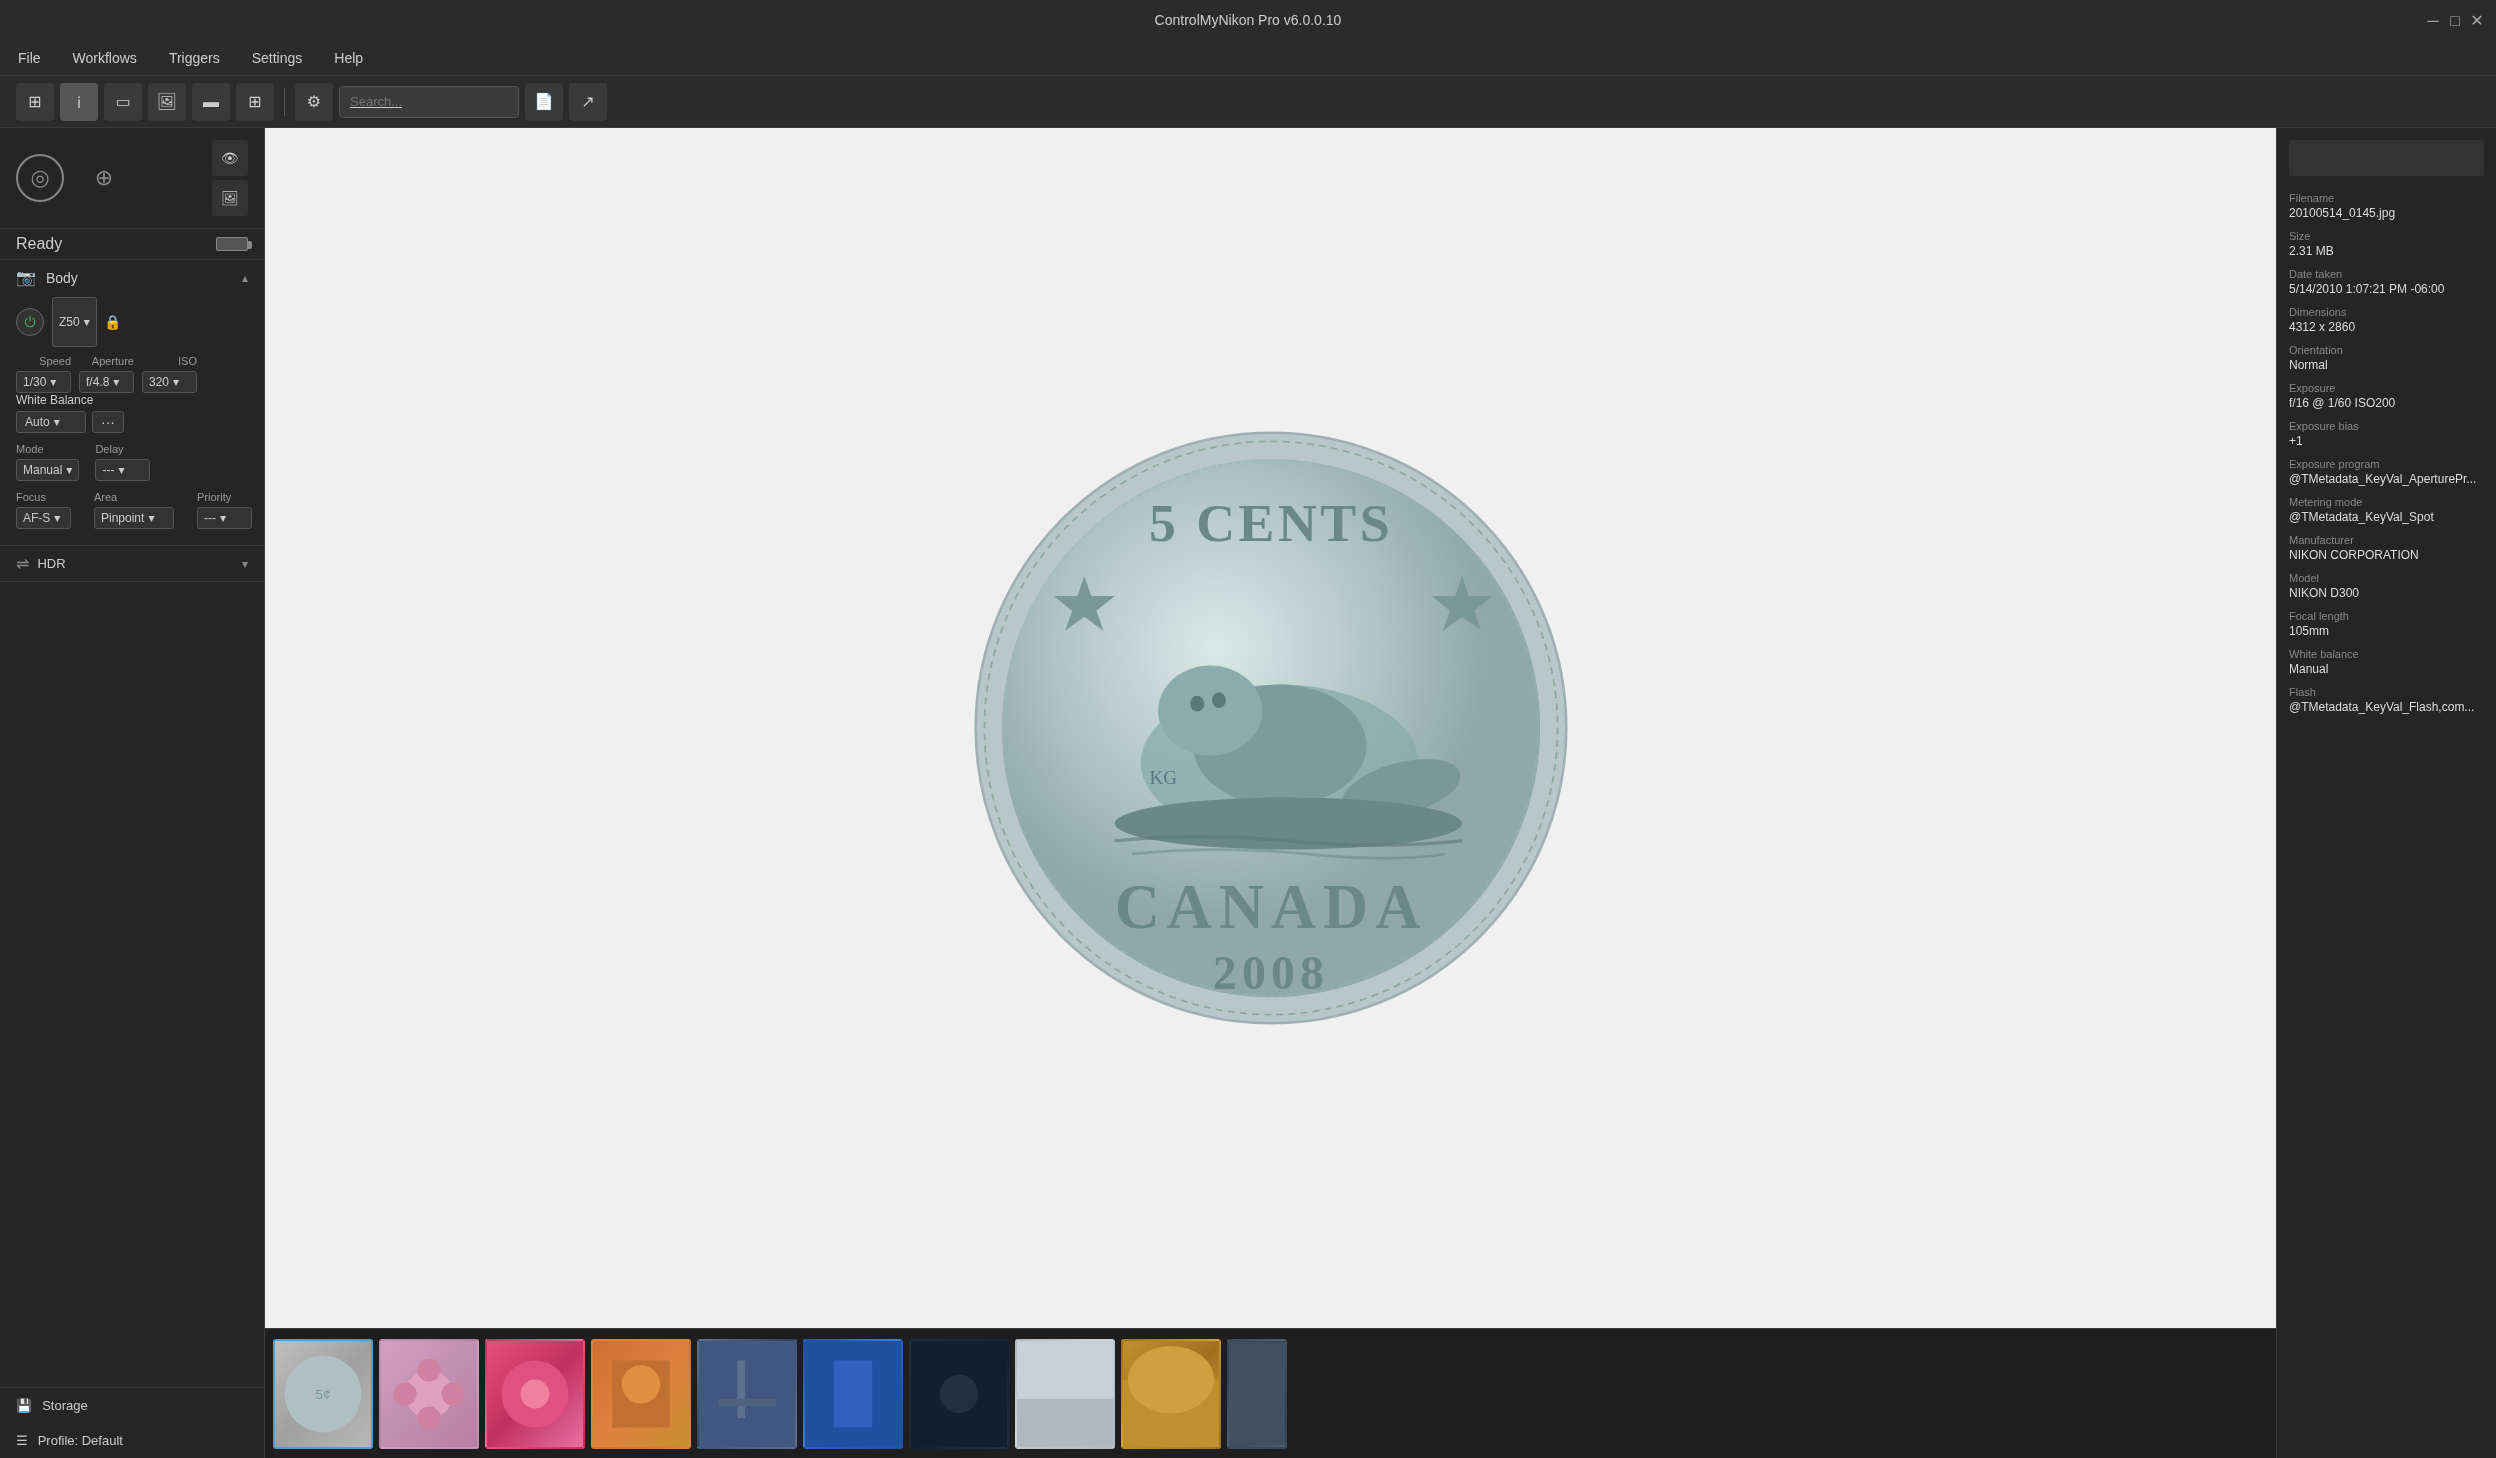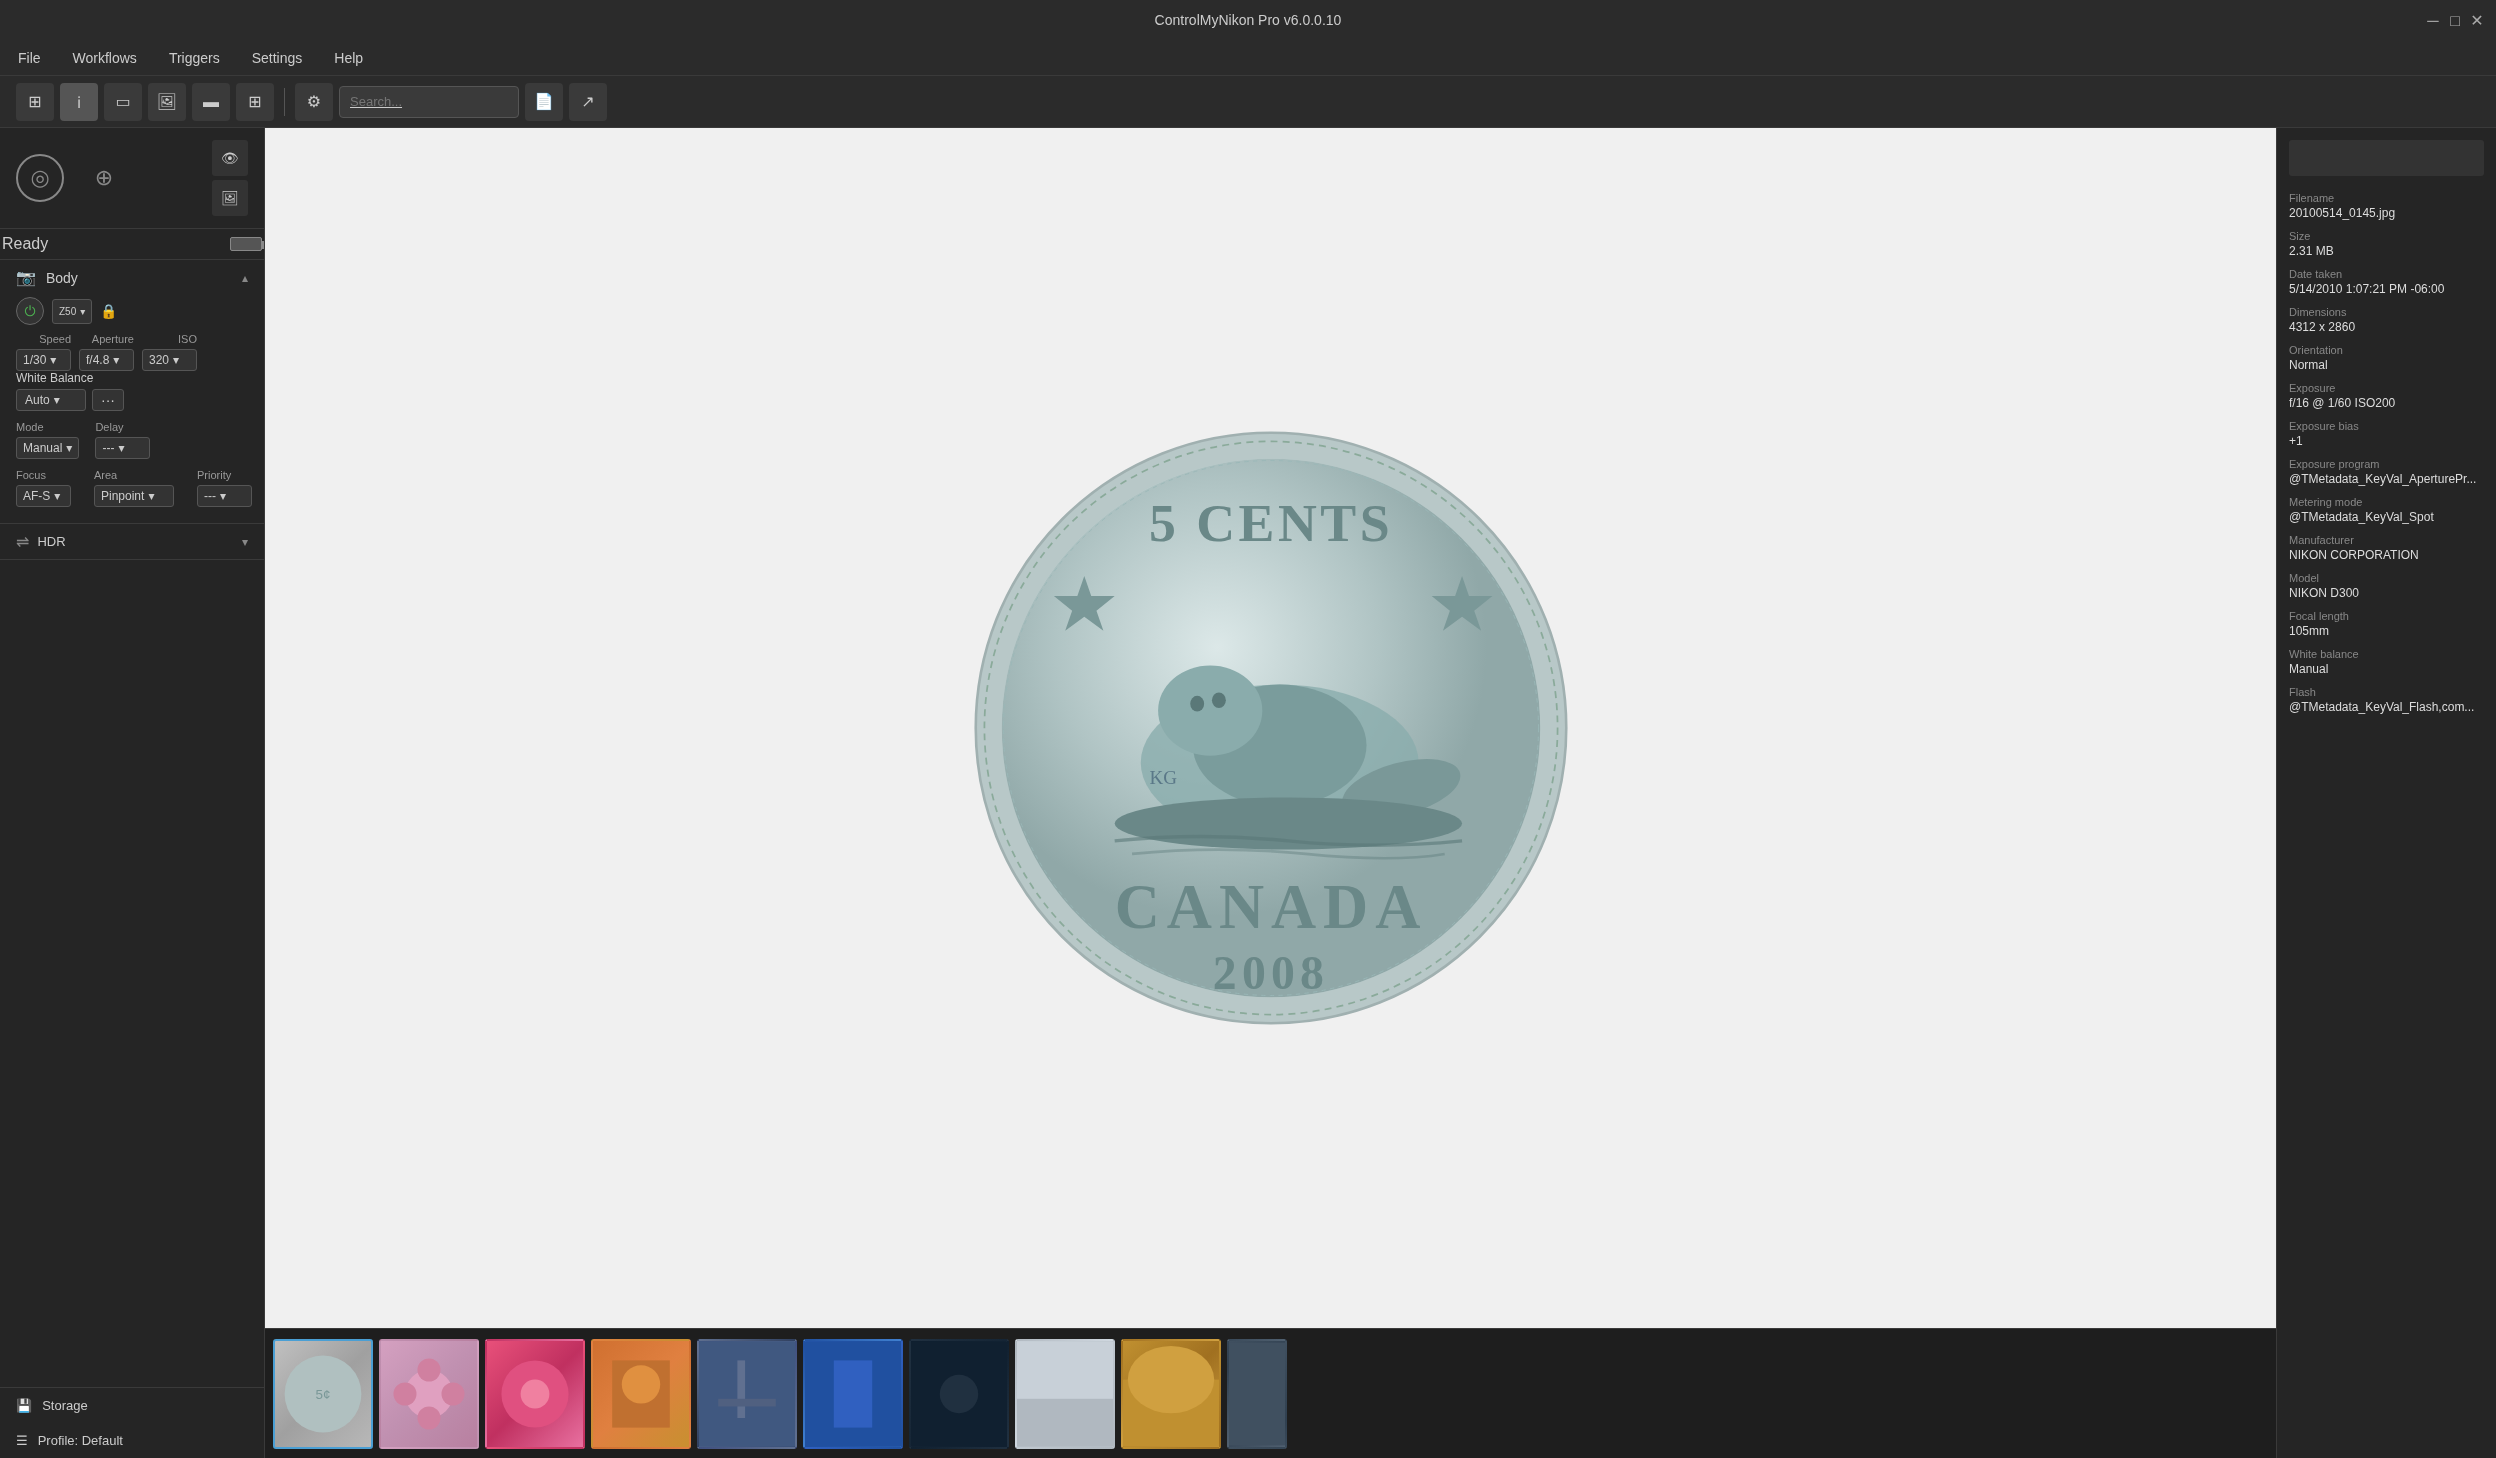--- a/index.html
+++ b/index.html
@@ -136,21 +136,21 @@
       width: 48px; height: 48px;
       display: flex; align-items: center; justify-content: center;
       font-size: 22px;
       color: #888;
     }
 
     .ready-bar {
       display: flex;
       align-items: center;
       justify-content: space-between;
-      padding: 6px 2px;
+      padding: 6px 16px;
       border-bottom: 1px solid #3a3a3a;
     }
     .battery-icon {
       width: 32px; height: 14px;
       border: 1px solid #888;
       border-radius: 2px;
       position: relative;
       background: #555;
     }
     .battery-icon::after {
@@ -189,22 +189,22 @@
       color: #4caf50;
       font-size: 14px;
       cursor: pointer;
       display: flex; align-items: center; justify-content: center;
     }
     .dropdown {
       background: #333;
       border: 1px solid #555;
       border-radius: 3px;
       color: #ccc;
-      font-size: 10px;
-      padding: 6px 6px;
+      font-size: 12px;
+      padding: 17px 6px;
       cursor: pointer;
       display: flex; align-items: center; gap: 4px;
     }
     .lock-icon { font-size: 14px; color: #888; }
 
     .param-group {
       display: flex;
       gap: 8px;
       text-align: right;
     }

